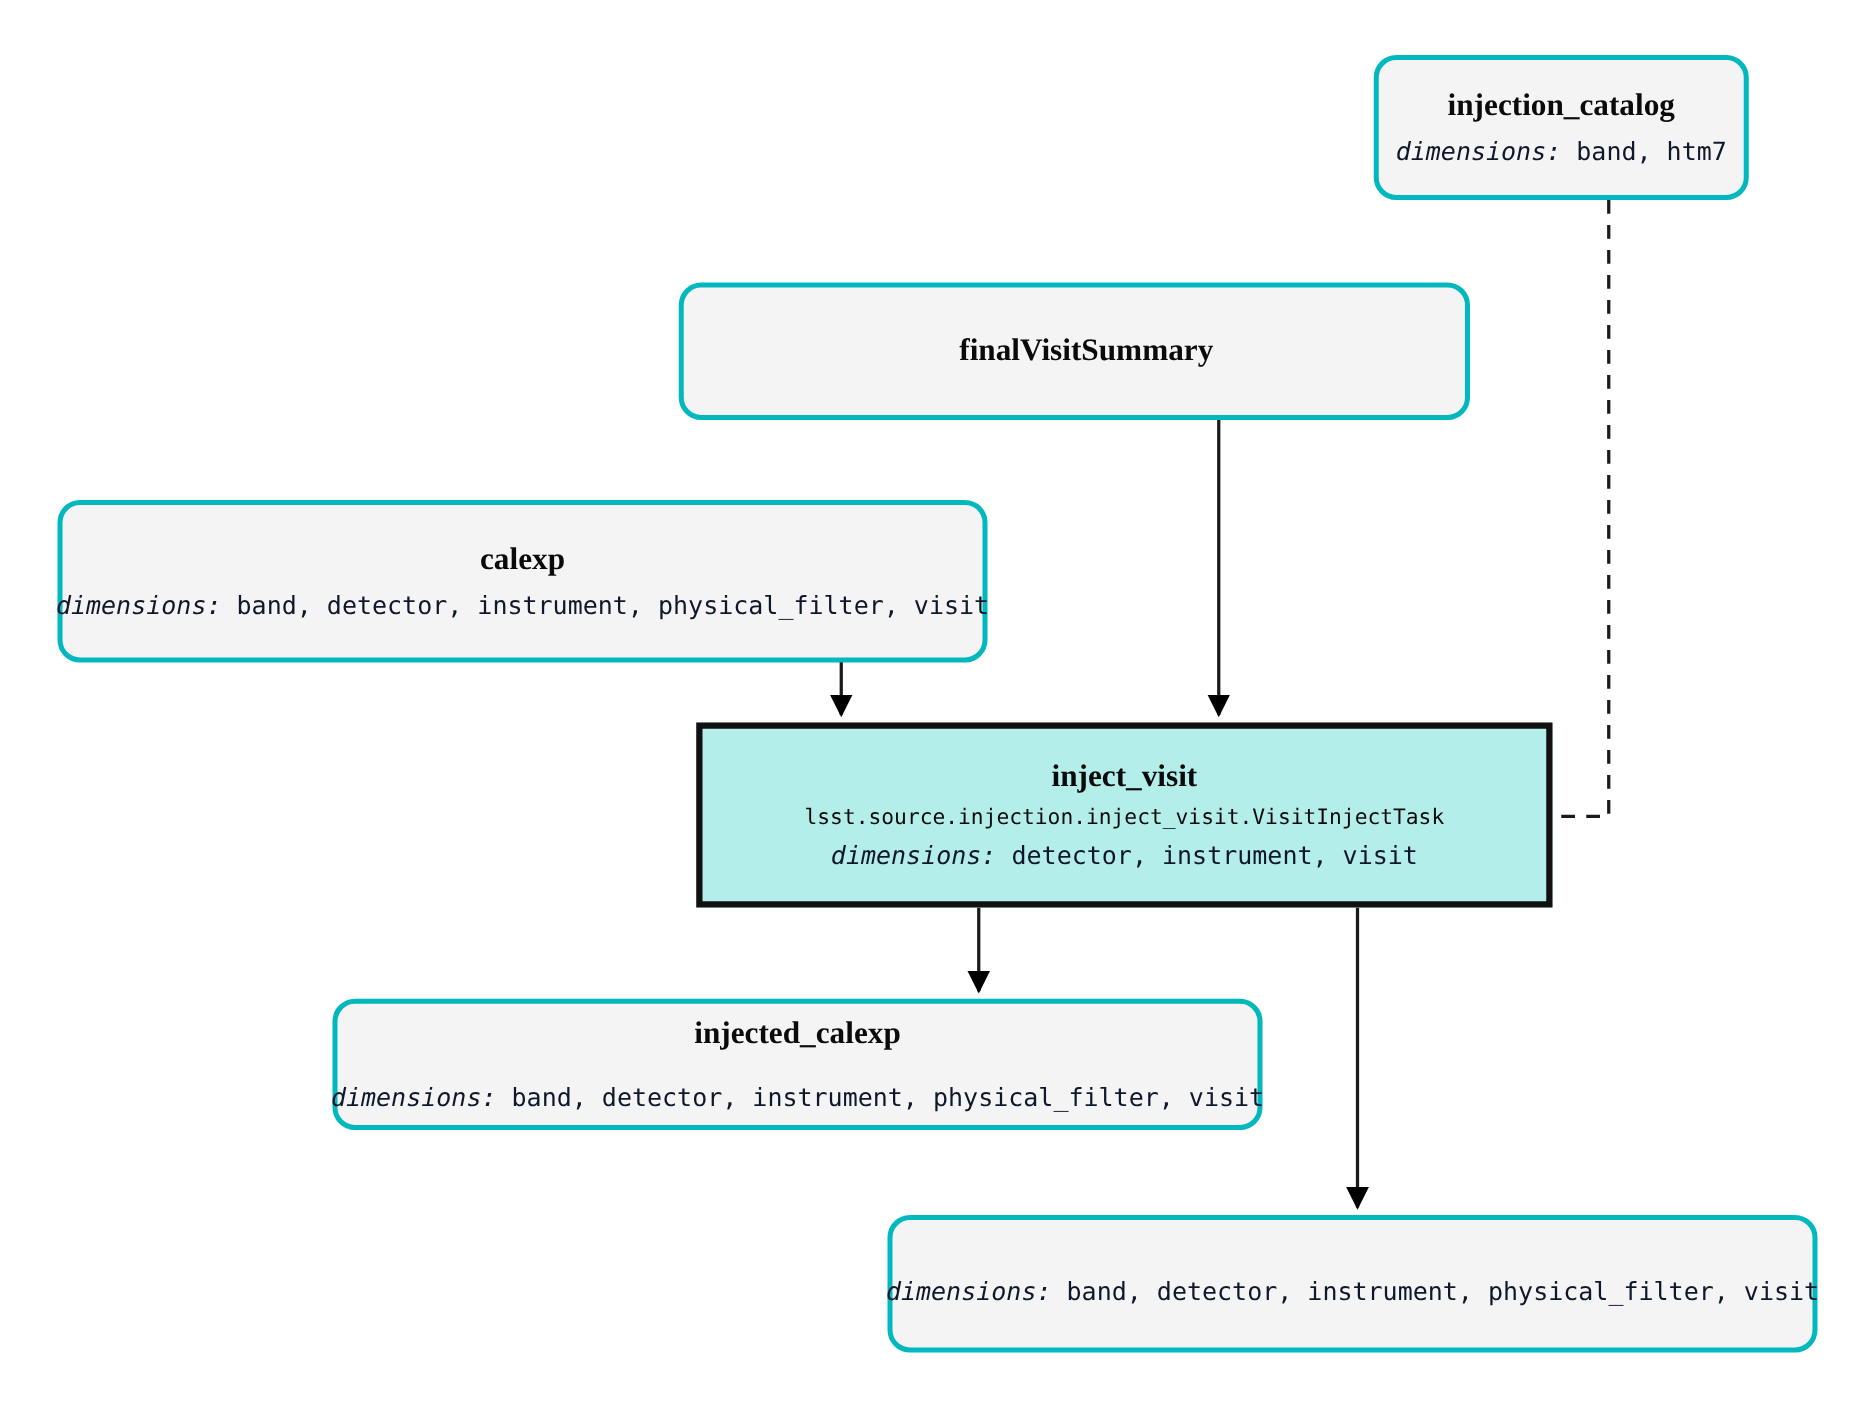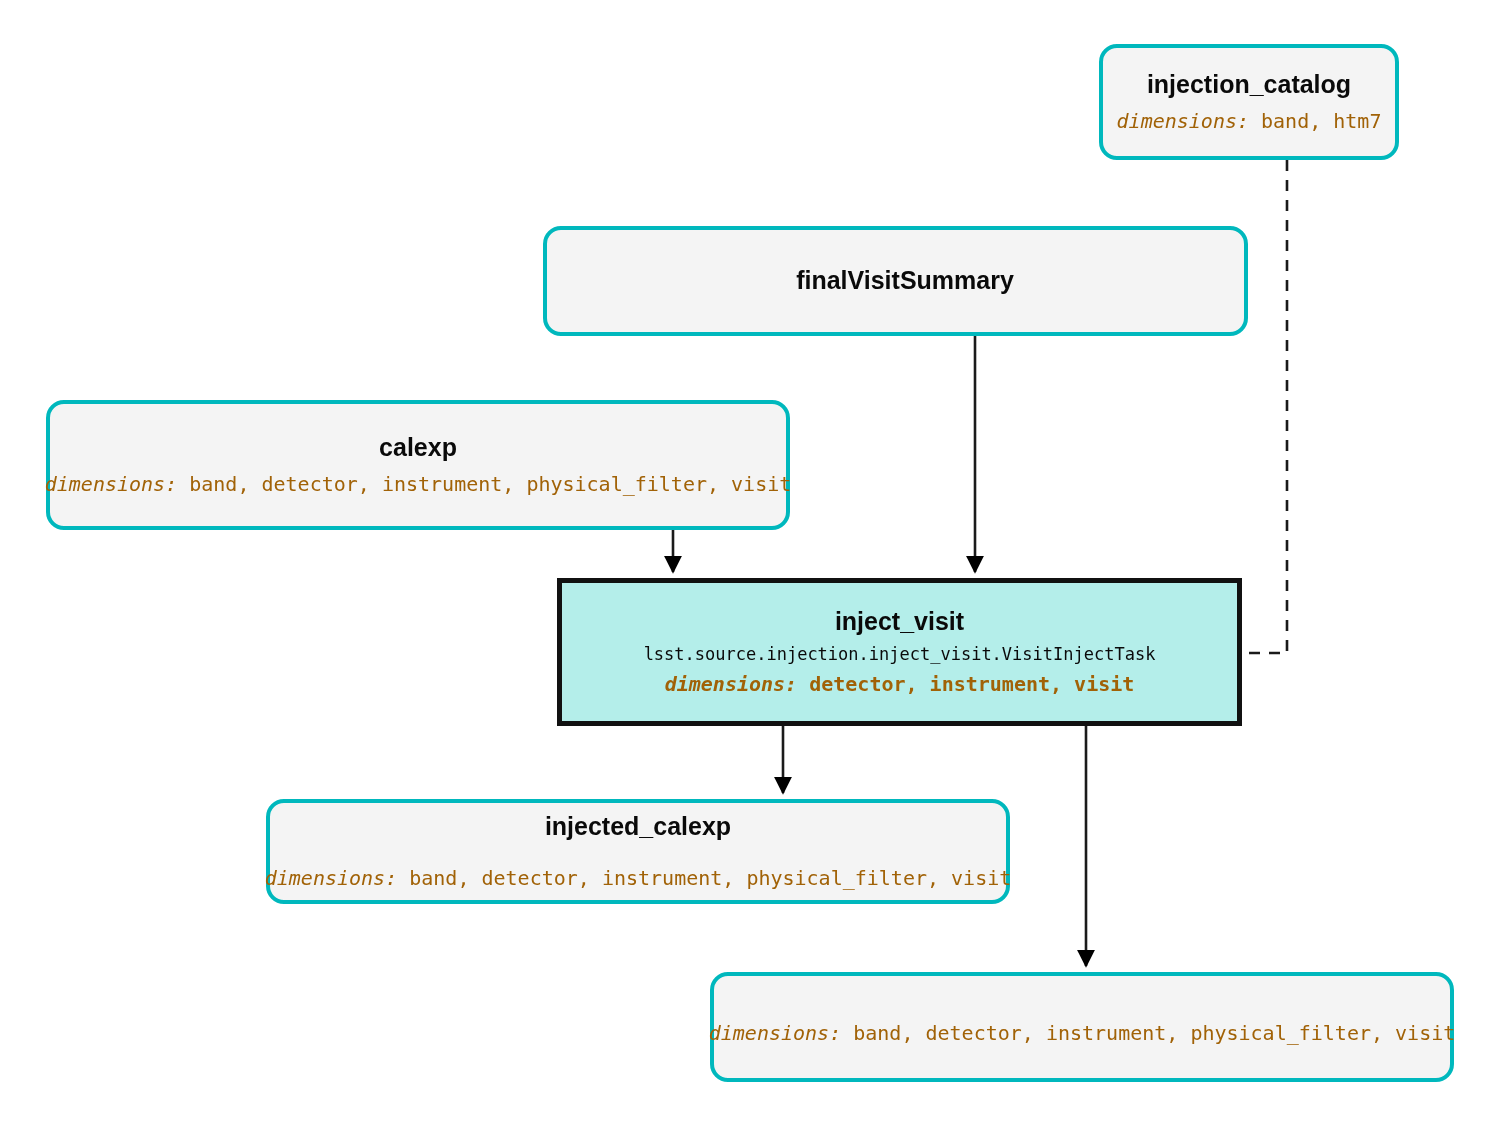--- a/index.html
+++ b/index.html
@@ -39,54 +39,54 @@
     background: #f4f4f4;
     border: 4px solid #00b8bd;
     border-radius: 18px;
   }
   .node.task {
     background: #b4eeea;
     border: 5px solid #111111;
     border-radius: 0;
   }
   .node-title {
-    font-family: Liberation Sans, sans-serif;
+    font-family: Liberation Serif, serif;
     font-weight: bold;
     font-size: 25px;
     color: #0a0a0a;
     letter-spacing: 0px;
     line-height: 1.1;
     white-space: nowrap;
   }
   .node-task-class {
     font-family: "DejaVu Sans Mono", "Liberation Mono", monospace;
     font-weight: normal;
     font-size: 17px;
     color: #0a0a0a;
     line-height: 1.15;
     white-space: nowrap;
     margin-top: 9px;
   }
   .node-dims {
     font-family: "DejaVu Sans Mono", "Liberation Mono", monospace;
     font-weight: normal;
     font-size: 20px;
-    color: #a16207;
+    color: #0f172a;
     line-height: 1.15;
     white-space: nowrap;
     margin-top: 12px;
   }
   .node-dims .dims-key {
     font-style: italic;
   }
-  .node.task .node-dims { margin-top: 8px; font-weight: bold; }
+  .node.task .node-dims { margin-top: 8px; }
 
   
   #node-injection_catalog { left: 1099px; top: 44px;  width: 300px; height: 116px; }
-  #node-finalVisitSummary { left: 543px;  top: 226px; width: 705px; height: 110px; padding-left: 19px; }
+  #node-finalVisitSummary { left: 543px;  top: 226px; width: 633px; height: 110px; padding-left: 19px; }
   #node-calexp           { left: 46px;   top: 400px; width: 744px; height: 130px; }
   #node-inject_visit     { left: 557px;  top: 578px; width: 685px; height: 148px; }
   #node-injected_calexp  { left: 266px;  top: 799px; width: 744px; height: 105px; gap: 15px; }
   #node-injected_calexp_catalog { left: 710px; top: 972px; width: 744px; height: 110px; }
 </style>
 </head>
 <body>
 
 <div id="canvas">
 

